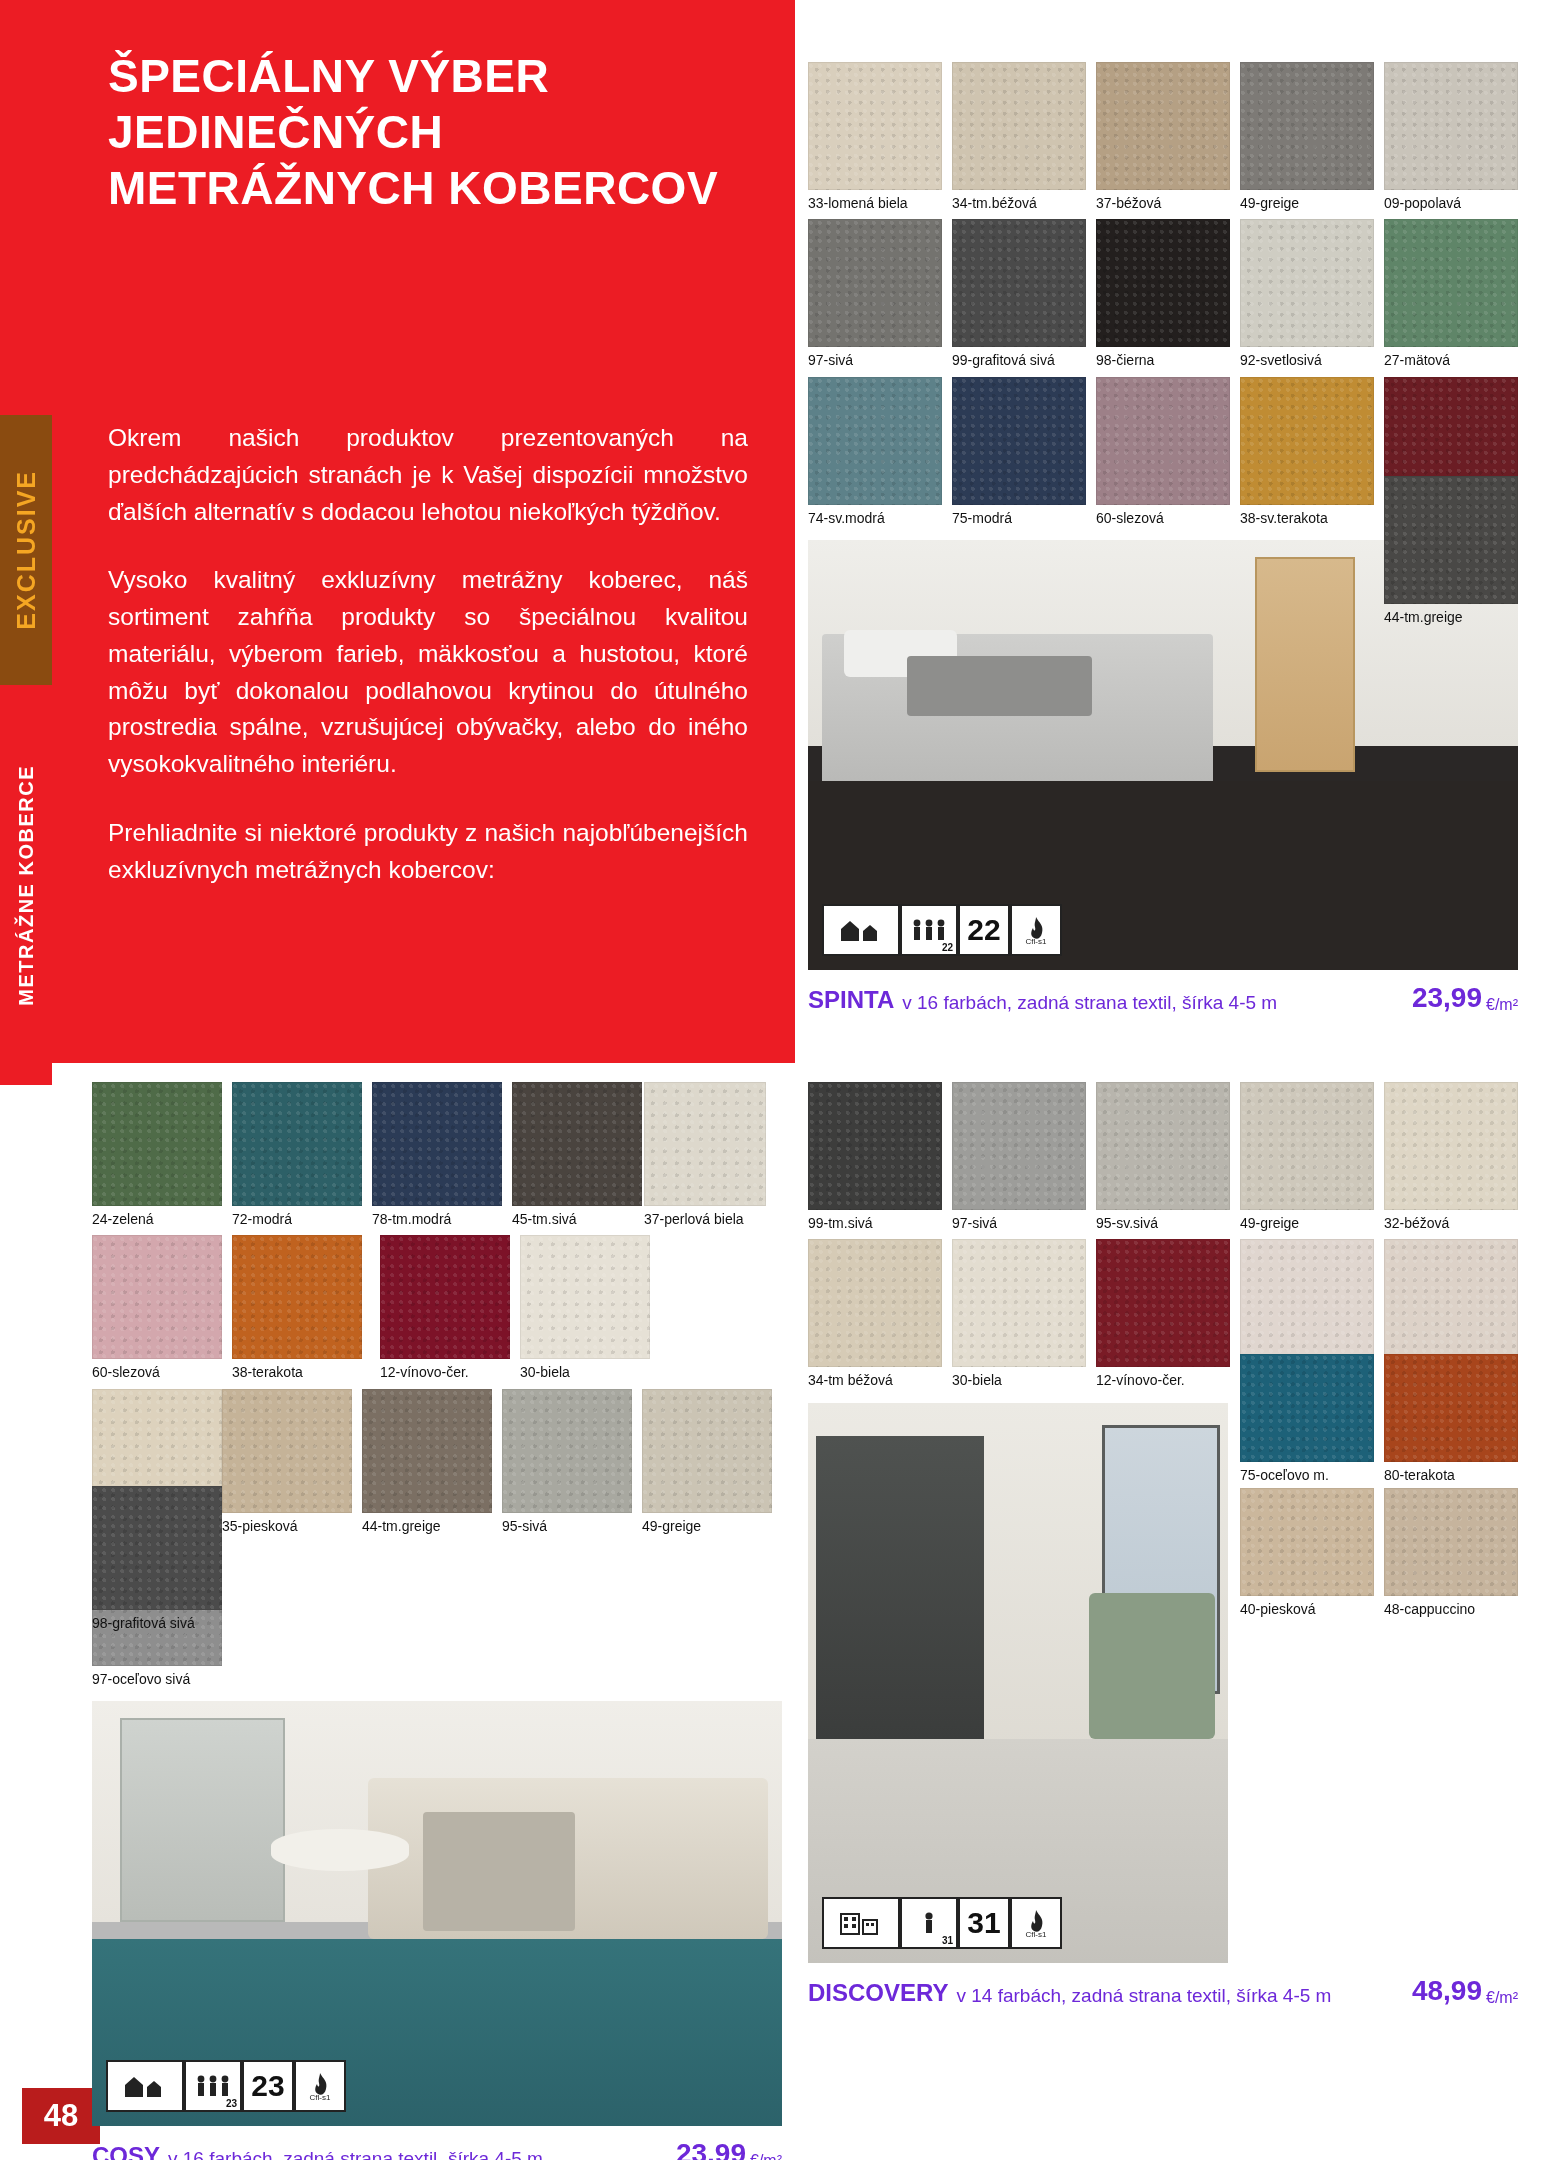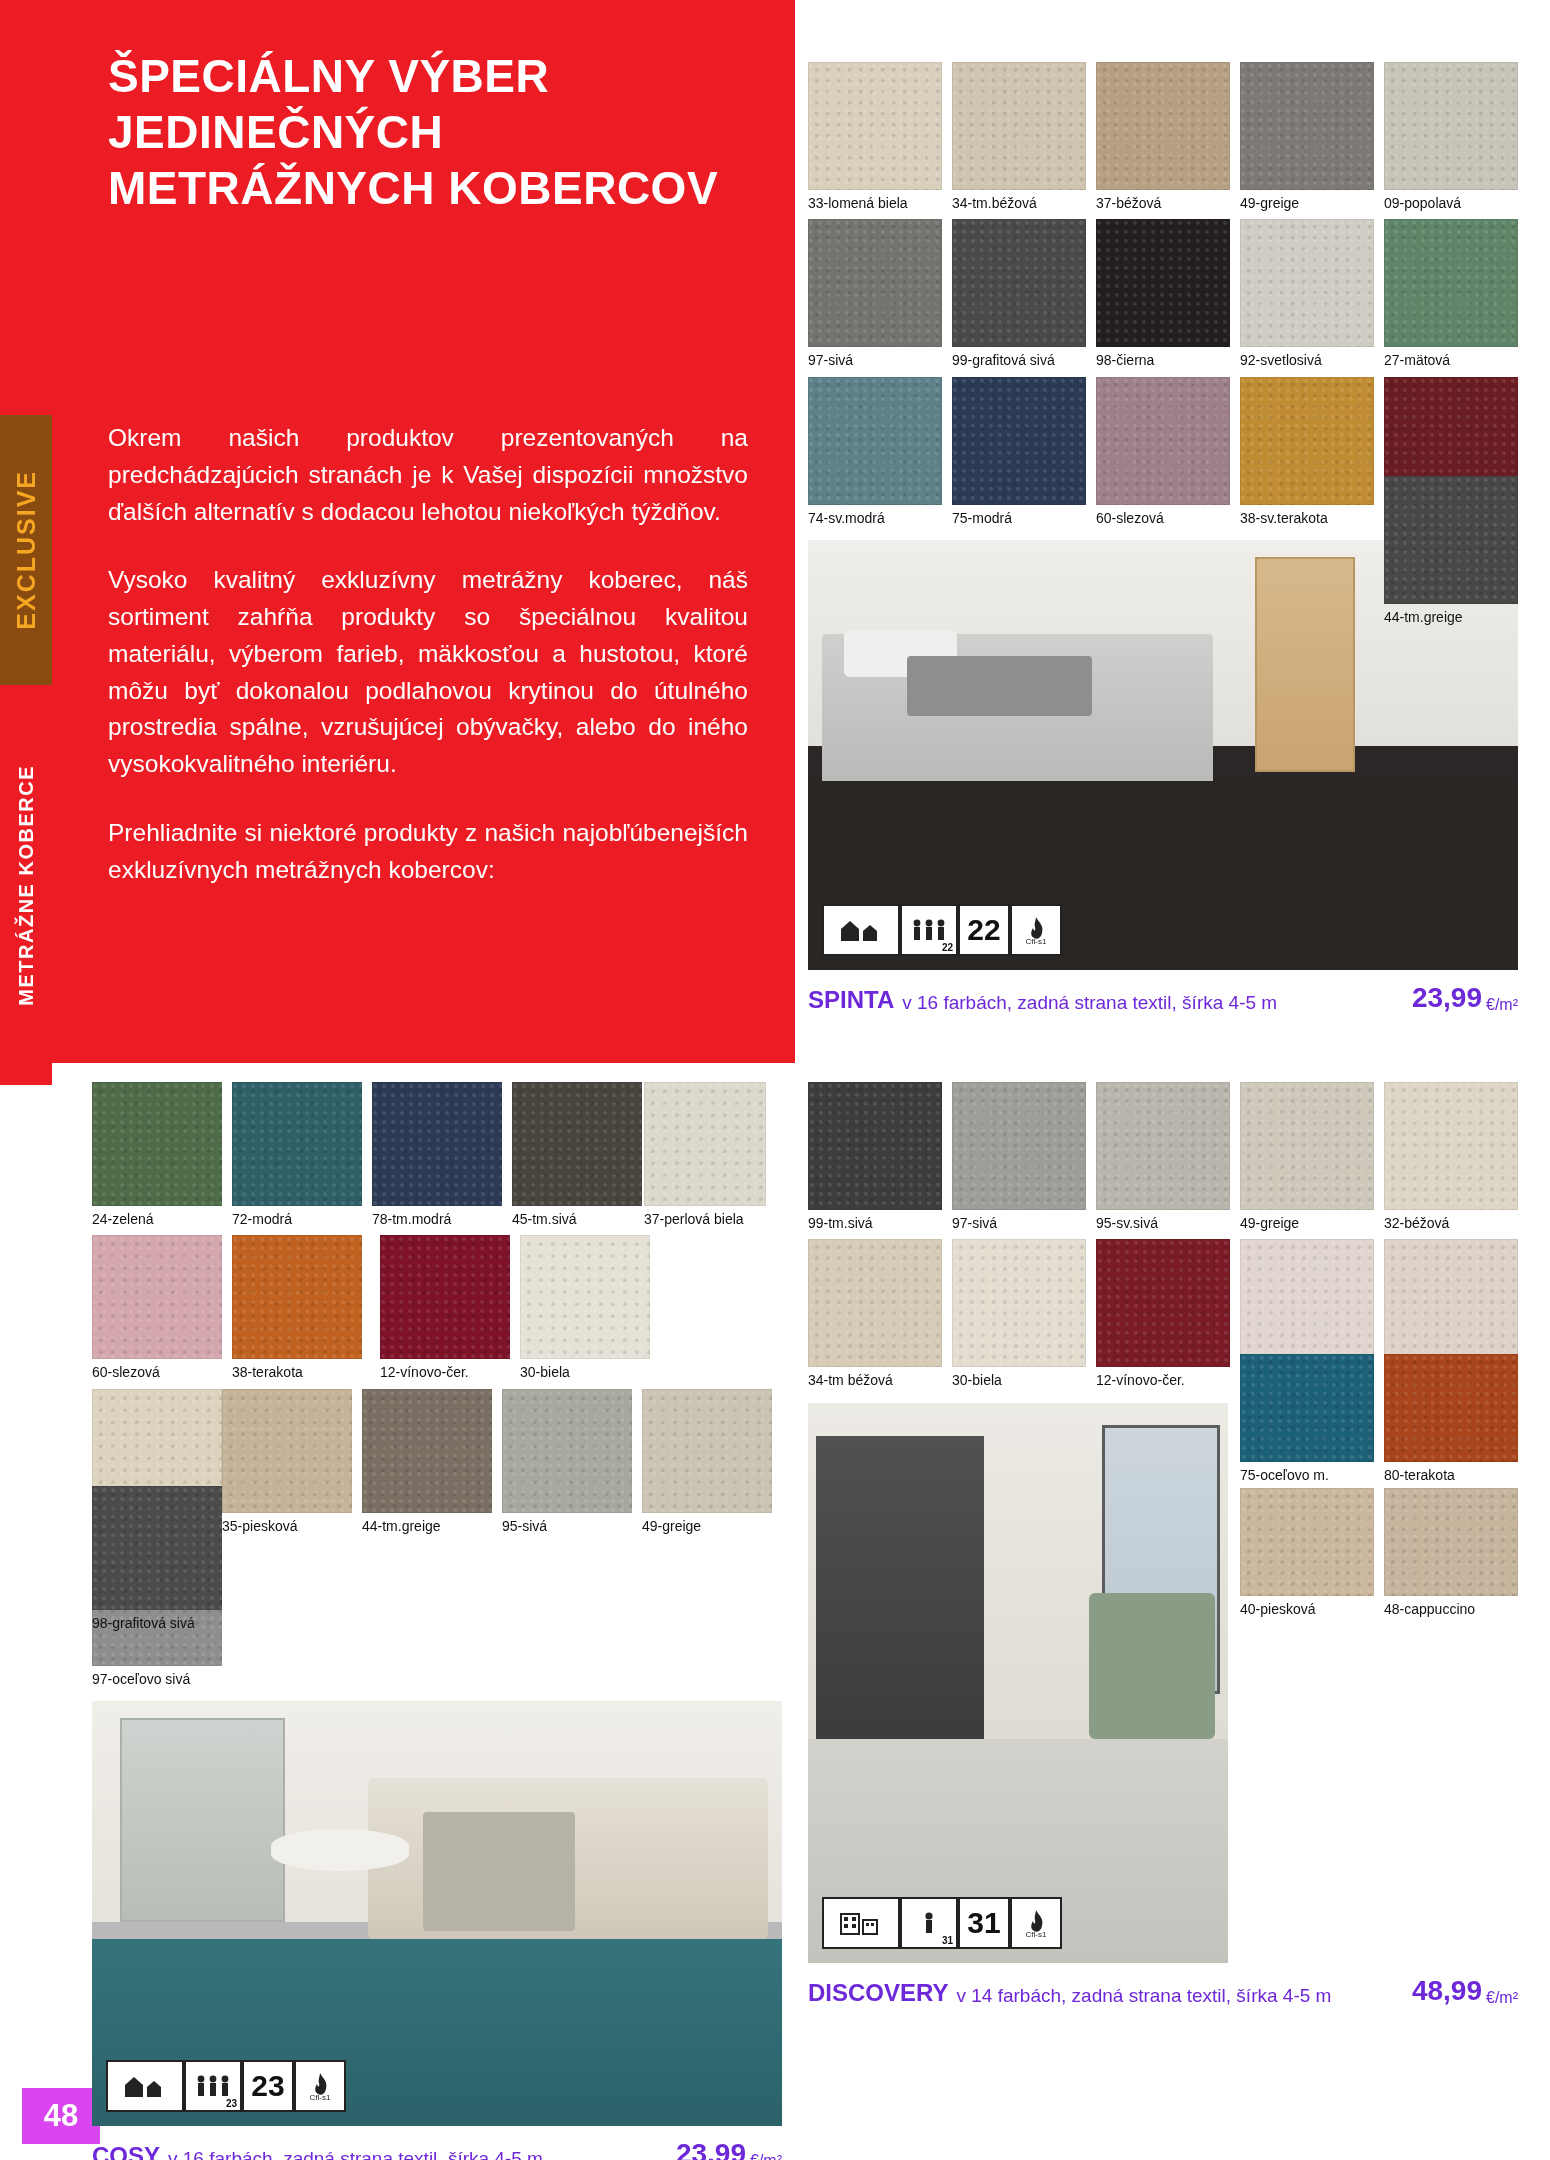--- a/index.html
+++ b/index.html
@@ -70,21 +70,21 @@
     font-size: 20px;
     font-weight: bold;
     letter-spacing: 1.5px;
   }
 
   
   .page-number {
     position: absolute;
     left: 22px; bottom: 16px;
     width: 78px; height: 56px;
-    background: #d946ef;
+    background: #b91c1c;
     color: #ffffff;
     font-size: 31px;
     font-weight: bold;
     display: flex; align-items: center; justify-content: center;
   }
 
   
   .block { position: absolute; }
 
   .swatch-grid { display: flex; flex-wrap: wrap; }

